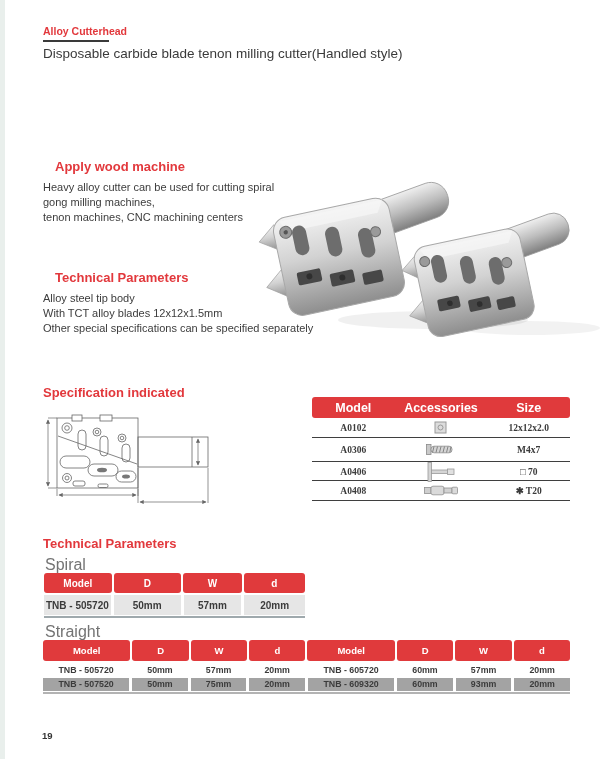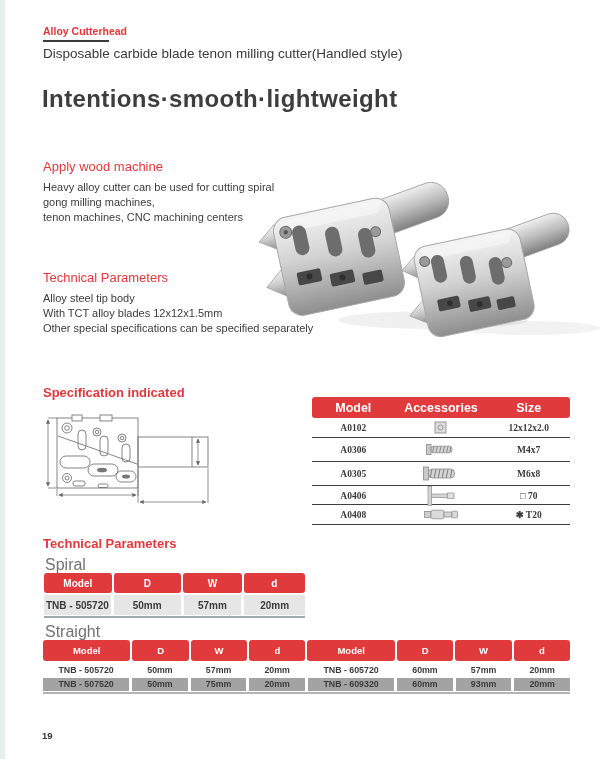--- a/index.html
+++ b/index.html
@@ -4,21 +4,21 @@
 <style>
   html,body{margin:0;padding:0;background:#fff;}
   .page{position:relative;width:607px;height:759px;background:#fff;overflow:hidden;
         font-family:"Liberation Sans",sans-serif;color:#3c3c3c;}
   .left-strip{position:absolute;left:0;top:0;width:5px;height:759px;background:#e9efec;}
   .tag{position:absolute;left:43px;top:25px;font-size:10.5px;font-weight:bold;color:var(--accent,#e2383c);}
   .tag-underline{position:absolute;left:43px;top:40px;width:66px;height:2px;background:#3a3a3a;}
   .subtitle{position:absolute;left:43px;top:46px;font-size:13.5px;color:#3a3a3a;}
   .title{position:absolute;left:42px;top:85px;margin:0;font-size:24px;font-weight:bold;color:#3d3d3d;letter-spacing:.4px;}
   .sec{position:absolute;left:43px;}
-  .sec-h{font-size:13px;font-weight:normal;color:var(--accent,#e2383c);margin:0 0 6px 0;}
+  .sec-h{font-size:13px;font-weight:bold;color:var(--accent,#e2383c);margin:0 0 6px 12px;}
   .body-line{font-size:11px;line-height:15px;color:#3c3c3c;}
   .apply{top:159px;}
   .tech{top:270px;}
   .spec-h{position:absolute;left:43px;top:385px;font-size:13px;font-weight:bold;color:var(--accent,#e2383c);}
   .photo{position:absolute;left:258px;top:152px;}
   .drawing{position:absolute;left:40px;top:408px;}
   
   .acc-table{position:absolute;left:312px;top:397px;width:258px;}
   .acc-head{display:grid;grid-template-columns:32% 36% 32%;height:21px;background:var(--table-red,#e03a3c);
             border-radius:3px;color:#fff;font-size:12.5px;font-weight:bold;align-items:center;text-align:center;}
@@ -50,21 +50,20 @@
 </style>
 </head>
 <body>
 
 <div class="page">
   <div class="left-strip"></div>
 
   <div class="tag">Alloy Cutterhead</div>
   <div class="tag-underline"></div>
   <div class="subtitle">Disposable carbide blade tenon milling cutter(Handled style)</div>
-  <h1 class="title">Intentions·smooth·lightweight</h1>
 
   <div class="sec apply">
     <div class="sec-h">Apply wood machine</div>
     <div class="body-line">Heavy alloy cutter can be used for cutting spiral</div>
     <div class="body-line">gong milling machines,</div>
     <div class="body-line">tenon machines, CNC machining centers</div>
   </div>
 
   <div class="sec tech">
     <div class="sec-h">Technical Parameters</div>
@@ -204,38 +203,20 @@
               <line x1="11.5" y1="3.5" x2="10" y2="9.5"></line>
               <line x1="15" y1="3.5" x2="13.5" y2="9.5"></line>
               <line x1="18.5" y1="3.5" x2="17" y2="9.5"></line>
               <line x1="22" y1="3.5" x2="20.5" y2="9.5"></line>
               <line x1="25" y1="3.7" x2="23.8" y2="9.3"></line>
             </g>
         </svg>
       </div>
       <div>M4x7</div>
     </div>
-    <div class="acc-row r3">
-      <div>A0305</div>
-      <div class="acc-icon">
-        <svg width="36" height="17" viewBox="0 0 36 17">
-          <rect x="0.5" y="2" width="5" height="13" fill="#c9c9c9" stroke="#8a8a8a" stroke-width="0.8"></rect>
-          <rect x="5.5" y="4" width="26" height="9" rx="4" fill="#d5d5d5" stroke="#8a8a8a" stroke-width="0.8"></rect>
-          <g stroke="#7a7a7a" stroke-width="1">
-              <line x1="9" y1="4.3" x2="7.2" y2="12.7"></line>
-              <line x1="13" y1="4.3" x2="11.2" y2="12.7"></line>
-              <line x1="17" y1="4.3" x2="15.2" y2="12.7"></line>
-              <line x1="21" y1="4.3" x2="19.2" y2="12.7"></line>
-              <line x1="25" y1="4.3" x2="23.2" y2="12.7"></line>
-              <line x1="29" y1="4.6" x2="27.5" y2="12.4"></line>
-            </g>
-        </svg>
-      </div>
-      <div>M6x8</div>
-    </div>
     <div class="acc-row r4">
       <div>A0406</div>
       <div class="acc-icon">
         <svg width="30" height="20" viewBox="0 0 30 20">
           <rect x="2" y="0.5" width="3.5" height="19" fill="#d5d5d5" stroke="#999" stroke-width="0.8"></rect>
           <rect x="5.5" y="8" width="16" height="3.5" fill="#d5d5d5" stroke="#999" stroke-width="0.8"></rect>
           <rect x="21.5" y="7" width="6.5" height="5.5" fill="#e0e0e0" stroke="#999" stroke-width="0.8"></rect>
         </svg>
       </div>
       <div>□ 70</div>

